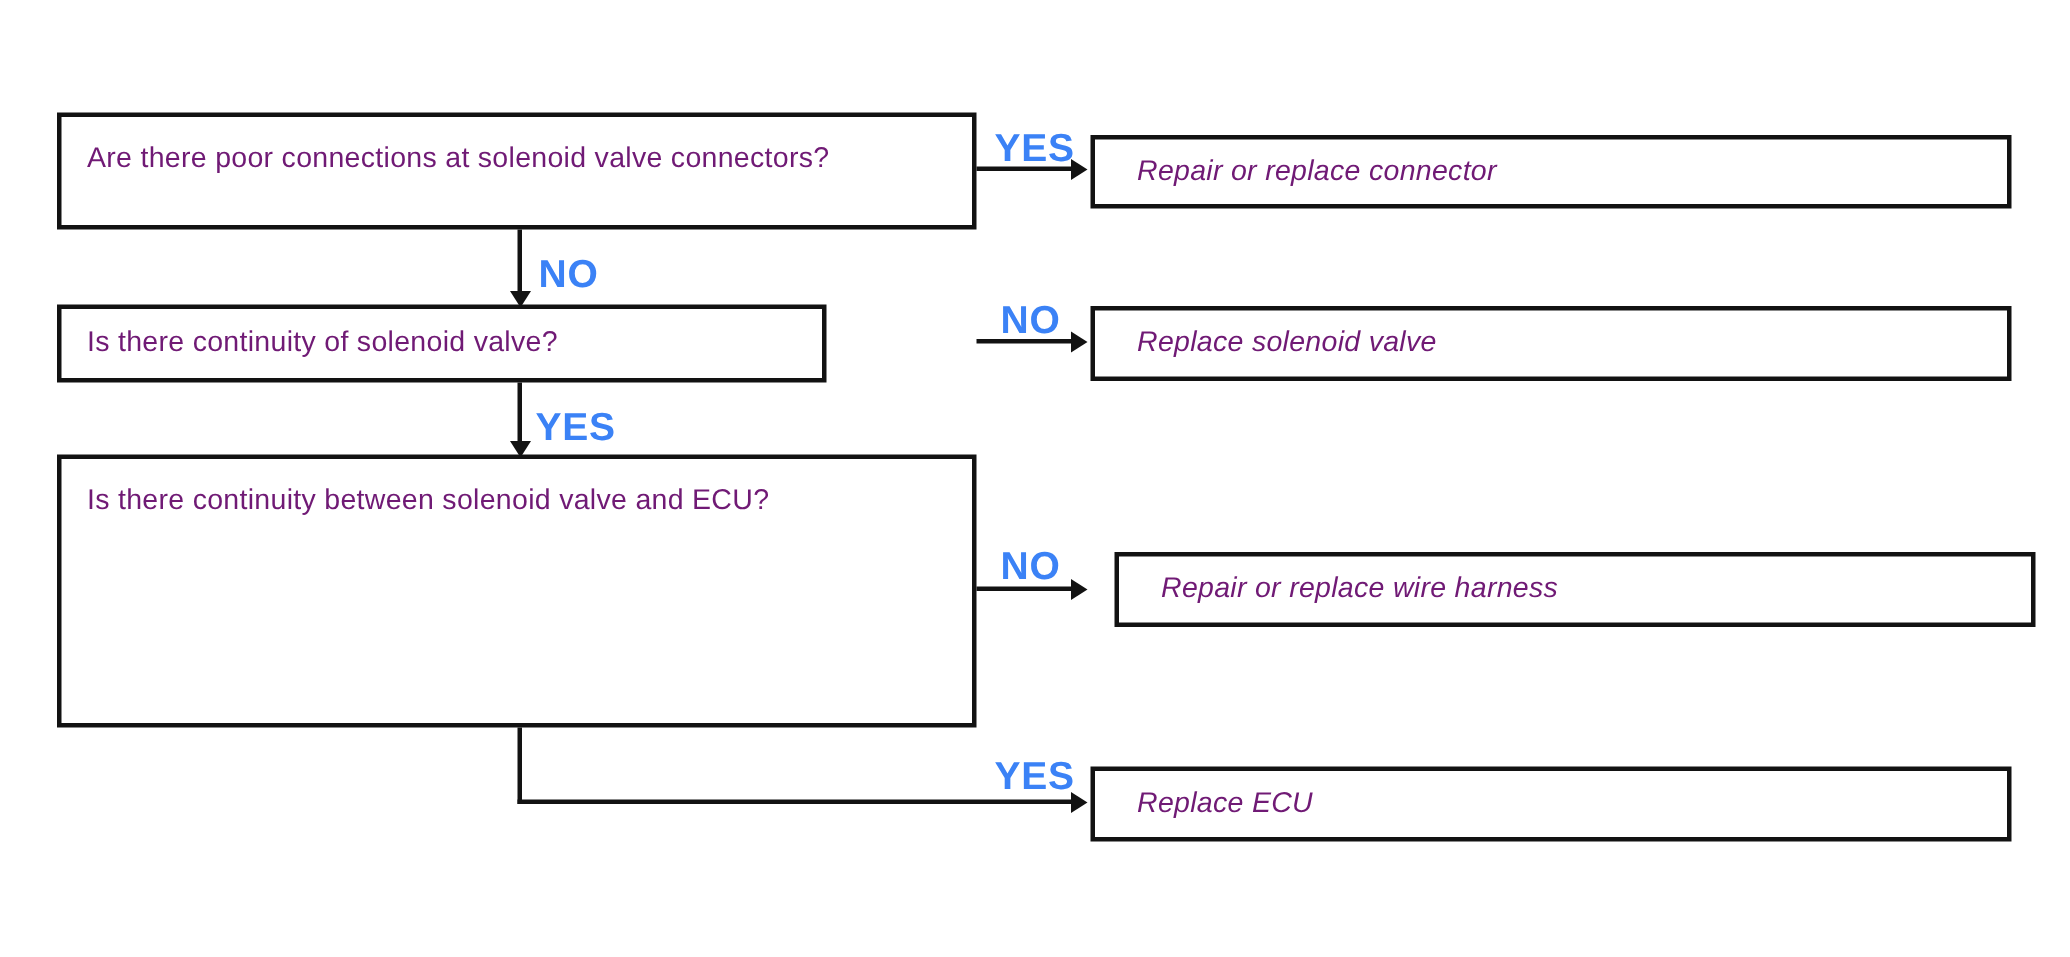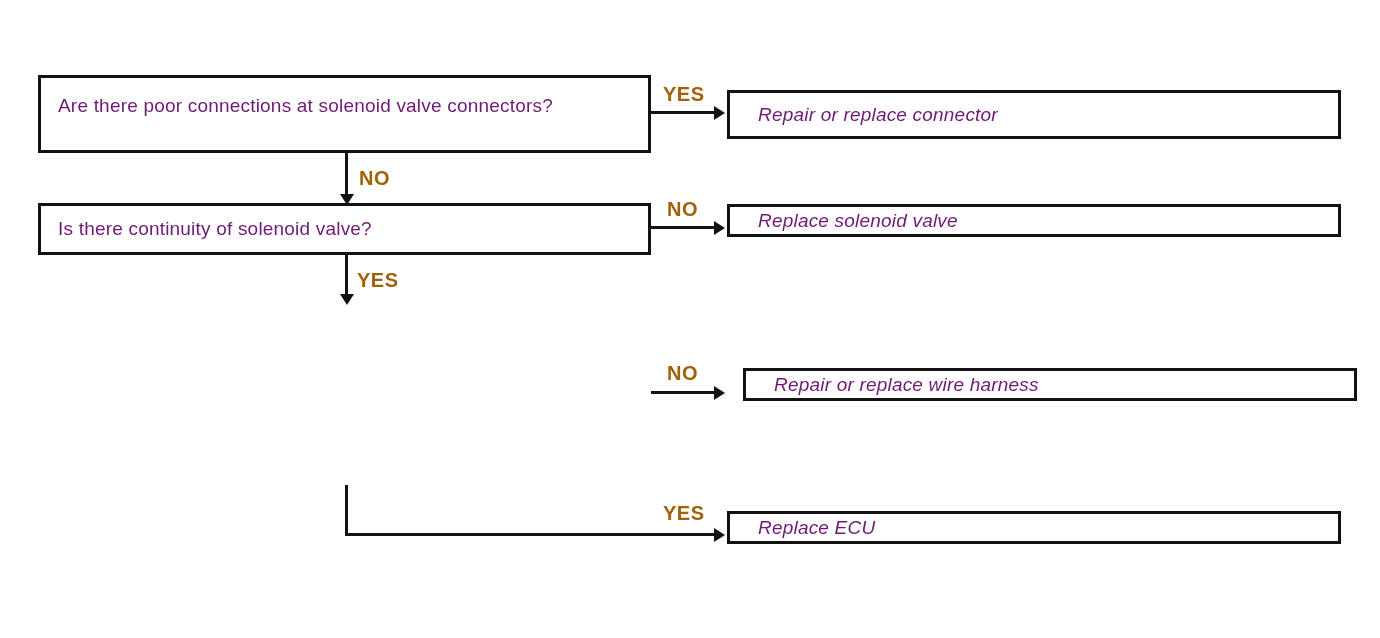--- a/index.html
+++ b/index.html
@@ -18,25 +18,25 @@
     position:absolute;
     border:3px solid var(--ink);
     background:var(--paper);
     box-sizing:border-box;
     font-size:19px;
     letter-spacing:.2px;
     color:#701a75;
   }
   .q1{left:38px;top:75px;width:613px;height:78px;}
   .q1 .txt{padding:15px 0 0 17px;max-width:510px;line-height:26px;}
-  .q2{left:38px;top:203px;width:613px;height:52px;display:flex;align-items:center;}
+  .q2{left:38px;top:203px;width:513px;height:52px;display:flex;align-items:center;}
   .q2 .txt{padding-left:17px;}
   .q3{left:38px;top:303px;width:613px;height:182px;}
   .q3 .txt{padding:17px 0 0 17px;}
-  .ans{left:727px;width:614px;height:33px;display:flex;align-items:center;}
+  .ans{left:727px;width:614px;height:50px;display:flex;align-items:center;}
   .ans .txt{padding-left:28px;font-style:italic;}
   .a1{top:90px;height:49px;}
   .a2{top:204px;}
   .a3{top:368px;margin-left:16px;}
   .a4{top:511px;align-items:center;}
 
   
   .line{position:absolute;background:var(--ink);}
   .v1{left:345px;top:153px;width:3px;height:45px;}
   .v2{left:345px;top:255px;width:3px;height:43px;}
@@ -53,22 +53,22 @@
   .ah-v1{left:340px;top:194px;}
   .ah-v2{left:340px;top:294px;}
   .ah-h1{left:714px;top:106px;}
   .ah-h2{left:714px;top:221px;}
   .ah-h3{left:714px;top:386px;}
   .ah-h4{left:714px;top:528px;}
 
   
   .lbl{
     position:absolute;
-    font-size:20px;font-weight:bold;letter-spacing:.5px;
-    color:#a16207;
+    font-size:26px;font-weight:bold;letter-spacing:.5px;
+    color:#3b82f6;
   }
   .lbl-yes1{left:663px;top:83px;}
   .lbl-no1{left:359px;top:167px;}
   .lbl-no2{left:667px;top:198px;}
   .lbl-yes2{left:357px;top:269px;}
   .lbl-no3{left:667px;top:362px;}
   .lbl-yes3{left:663px;top:502px;}
 </style>
 </head>
 <body>
@@ -76,20 +76,24 @@
 <div class="page">
 
   <div class="box q1">
     <div class="txt">Are there poor connections at solenoid valve connectors?</div>
   </div>
 
   <div class="box q2">
     <div class="txt">Is there continuity of solenoid valve?</div>
   </div>
 
+  <div class="box q3">
+    <div class="txt">Is there continuity between solenoid valve and ECU?</div>
+
+  </div>
 
   <div class="box ans a1">
     <div class="txt">Repair or replace connector</div>
   </div>
   <div class="box ans a2">
     <div class="txt">Replace solenoid valve</div>
   </div>
   <div class="box ans a3">
     <div class="txt">Repair or replace wire harness</div>
   </div>

